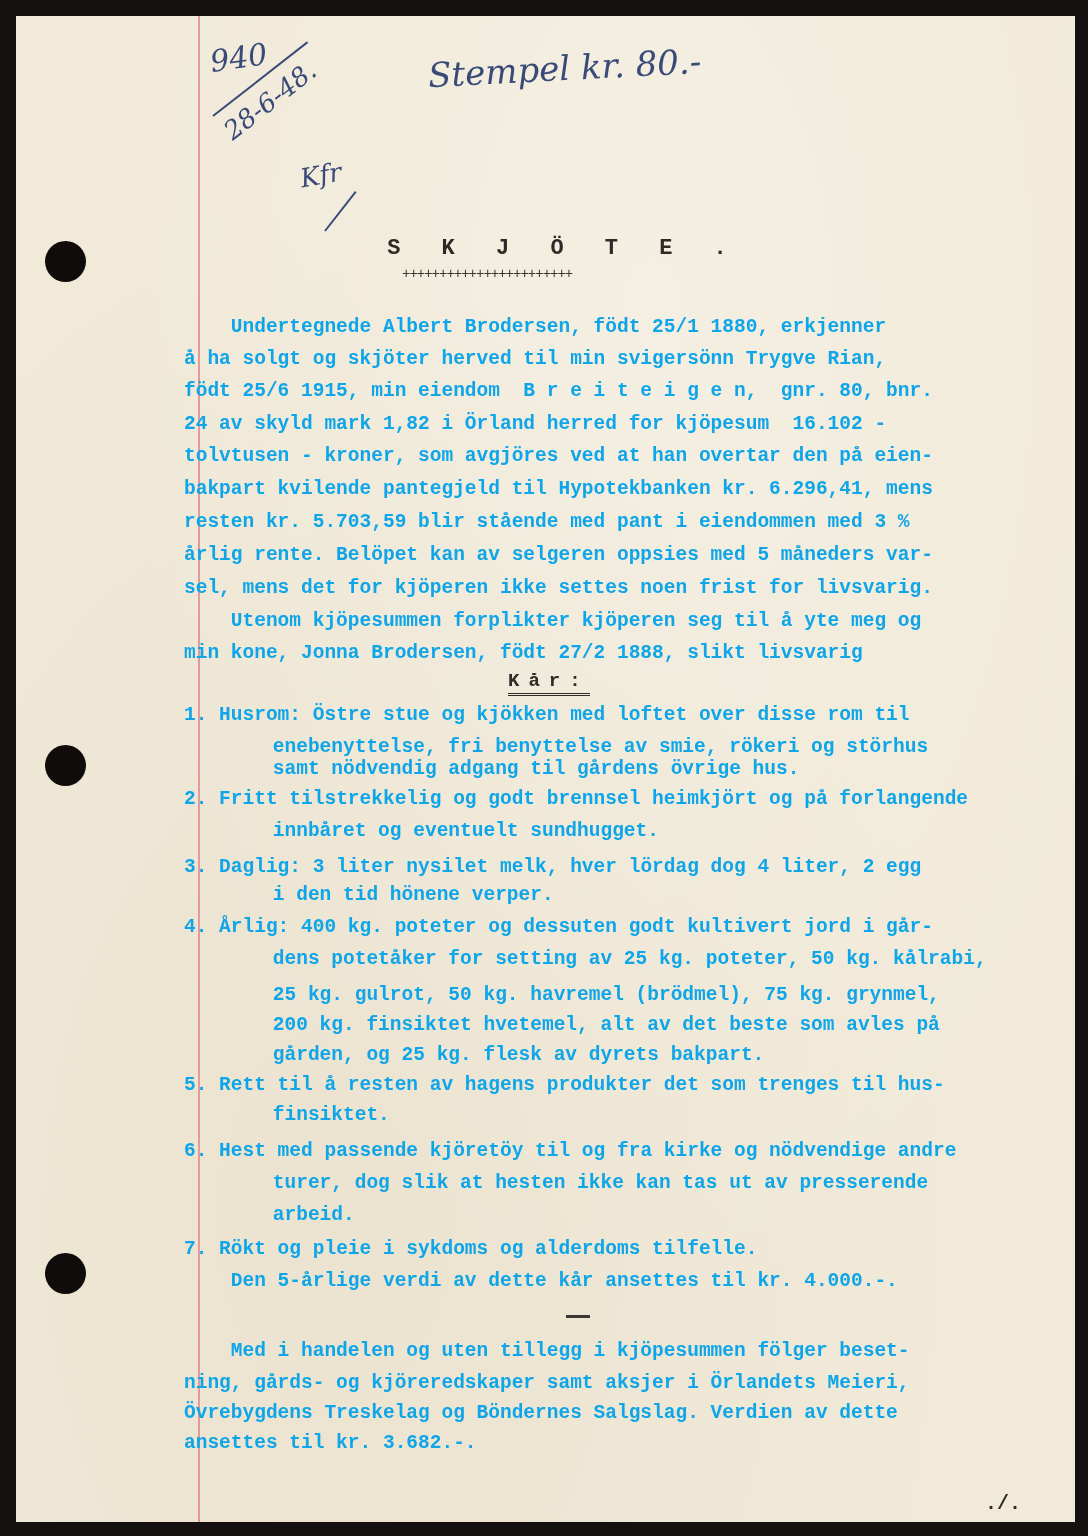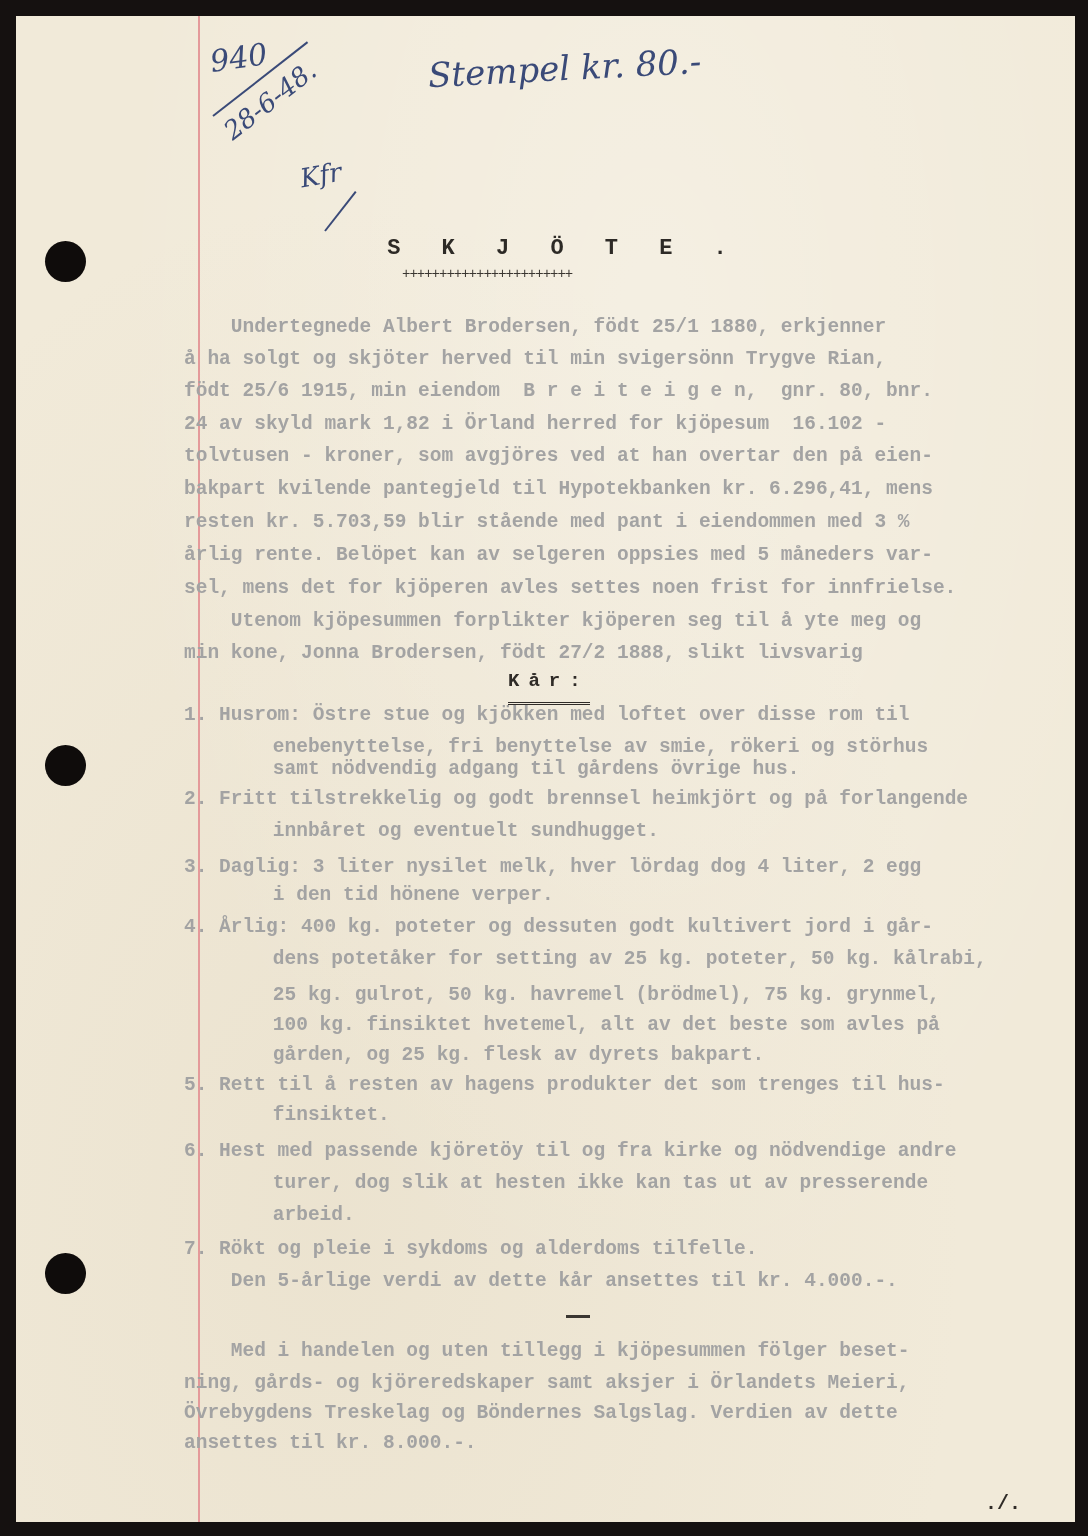--- a/index.html
+++ b/index.html
@@ -46,26 +46,26 @@
     position: absolute; left: 0; width: 100%; top: 236px;
     text-align: center; font-size: 22px; font-weight: bold; letter-spacing: 14px;
     color: #2d2a26; padding-left: 40px; box-sizing: border-box;
   }
   .title-rule {
     position: absolute; left: 402px; top: 266px; width: 296px;
     font-size: 14px; color: #3a3631; letter-spacing: -1px; overflow: hidden; white-space: nowrap;
   }
   .text {
     position: absolute; left: 184px; width: 840px;
-    font-size: 19.5px; color: #a3a3a3; font-weight: bold;
+    font-size: 19.5px; color: #0ea5e9; font-weight: bold;
     white-space: pre; line-height: 1;
   }
   .kar {
     position: absolute; left: 508px; top: 670px; font-size: 19px; font-weight: bold;
-    letter-spacing: 9px; color: #2f2b27; border-bottom: 3px double #2f2b27; padding-bottom: 10px;
+    letter-spacing: 9px; color: #2f2b27; border-bottom: 3px double #2f2b27; padding-bottom: 1px;
   }
   .dash {
     position: absolute; left: 566px; top: 1315px; width: 24px; height: 3px; background: #3a3631;
   }
   .cont-mark {
     position: absolute; left: 985px; top: 1492px; font-size: 20px; font-weight: bold; color: #2f2b27;
   }
 </style>
 </head>
 <body>
@@ -88,53 +88,53 @@
 <div class="title-rule">+++++++++++++++++++++++</div>
 
 <div class="text" style="top:318px">    Undertegnede Albert Brodersen, födt 25/1 1880, erkjenner</div>
 <div class="text" style="top:350px">å ha solgt og skjöter herved til min svigersönn Trygve Rian,</div>
 <div class="text" style="top:382px">födt 25/6 1915, min eiendom  B r e i t e i g e n,  gnr. 80, bnr.</div>
 <div class="text" style="top:415px">24 av skyld mark 1,82 i Örland herred for kjöpesum  16.102 -</div>
 <div class="text" style="top:447px">tolvtusen - kroner, som avgjöres ved at han overtar den på eien-</div>
 <div class="text" style="top:480px">bakpart kvilende pantegjeld til Hypotekbanken kr. 6.296,41, mens</div>
 <div class="text" style="top:513px">resten kr. 5.703,59 blir stående med pant i eiendommen med 3 %</div>
 <div class="text" style="top:546px">årlig rente. Belöpet kan av selgeren oppsies med 5 måneders var-</div>
-<div class="text" style="top:579px">sel, mens det for kjöperen avles settes noen frist for innfrielse.</div>
+<div class="text" style="top:579px">sel, mens det for kjöperen ikke settes noen frist for livsvarig.</div>
 <div class="text" style="top:612px">    Utenom kjöpesummen forplikter kjöperen seg til å yte meg og</div>
 <div class="text" style="top:644px">min kone, Jonna Brodersen, födt 27/2 1888, slikt livsvarig</div>
 
 <div class="kar">Kår:</div>
 
 <div class="text" style="top:706px"><span>1.</span> <span>Husrom: Östre stue og kjökken med loftet over disse rom til</span></div>
 <div class="text" style="top:738px;left:226px">    enebenyttelse, fri benyttelse av smie, rökeri og störhus</div>
 <div class="text" style="top:760px;left:226px">    samt nödvendig adgang til gårdens övrige hus.</div>
 
 <div class="text" style="top:790px"><span>2.</span> <span>Fritt tilstrekkelig og godt brennsel heimkjört og på forlangende</span></div>
 <div class="text" style="top:822px;left:226px">    innbåret og eventuelt sundhugget.</div>
 
 <div class="text" style="top:858px"><span>3.</span> <span>Daglig: 3 liter nysilet melk, hver lördag dog 4 liter, 2 egg</span></div>
 <div class="text" style="top:886px;left:226px">    i den tid hönene verper.</div>
 
 <div class="text" style="top:918px"><span>4.</span> <span>Årlig: 400 kg. poteter og dessuten godt kultivert jord i går-</span></div>
 <div class="text" style="top:950px;left:226px">    dens potetåker for setting av 25 kg. poteter, 50 kg. kålrabi,</div>
 <div class="text" style="top:986px;left:226px">    25 kg. gulrot, 50 kg. havremel (brödmel), 75 kg. grynmel,</div>
-<div class="text" style="top:1016px;left:226px">    100 kg. finsiktet hvetemel, alt av det beste som avles på</div>
+<div class="text" style="top:1016px;left:226px">    200 kg. finsiktet hvetemel, alt av det beste som avles på</div>
 <div class="text" style="top:1046px;left:226px">    gården, og 25 kg. flesk av dyrets bakpart.</div>
 
 <div class="text" style="top:1076px"><span>5.</span> <span>Rett til å resten av hagens produkter det som trenges til hus-</span></div>
 <div class="text" style="top:1106px;left:226px">    finsiktet.</div>
 
 <div class="text" style="top:1142px"><span>6.</span> <span>Hest med passende kjöretöy til og fra kirke og nödvendige andre</span></div>
 <div class="text" style="top:1174px;left:226px">    turer, dog slik at hesten ikke kan tas ut av presserende</div>
 <div class="text" style="top:1206px;left:226px">    arbeid.</div>
 
 <div class="text" style="top:1240px"><span>7.</span> <span>Rökt og pleie i sykdoms og alderdoms tilfelle.</span></div>
 
 <div class="text" style="top:1272px">    Den 5-årlige verdi av dette kår ansettes til kr. 4.000.-.</div>
 
 <div class="dash"></div>
 
 <div class="text" style="top:1342px">    Med i handelen og uten tillegg i kjöpesummen fölger beset-</div>
 <div class="text" style="top:1374px">ning, gårds- og kjöreredskaper samt aksjer i Örlandets Meieri,</div>
 <div class="text" style="top:1404px">Övrebygdens Treskelag og Böndernes Salgslag. Verdien av dette</div>
-<div class="text" style="top:1434px">ansettes til kr. 8.000.-.</div>
+<div class="text" style="top:1434px">ansettes til kr. 3.682.-.</div>
 
 <div class="cont-mark">./.</div>
 
 </body></html>

